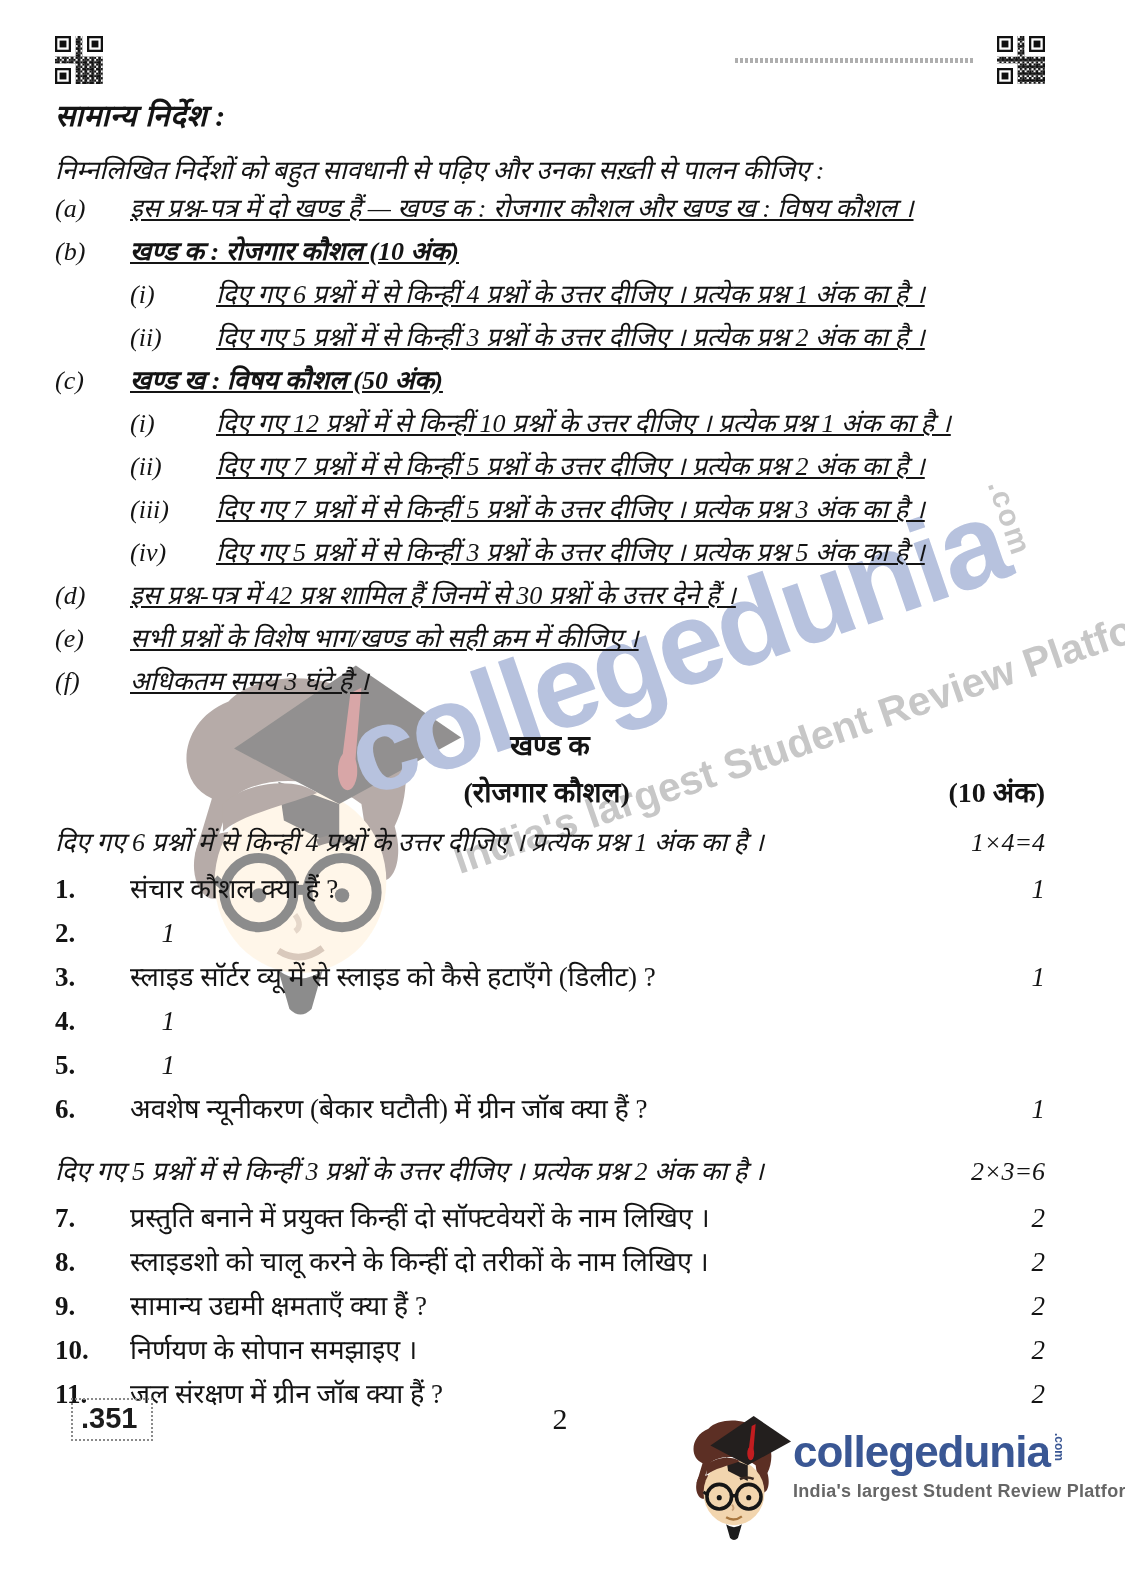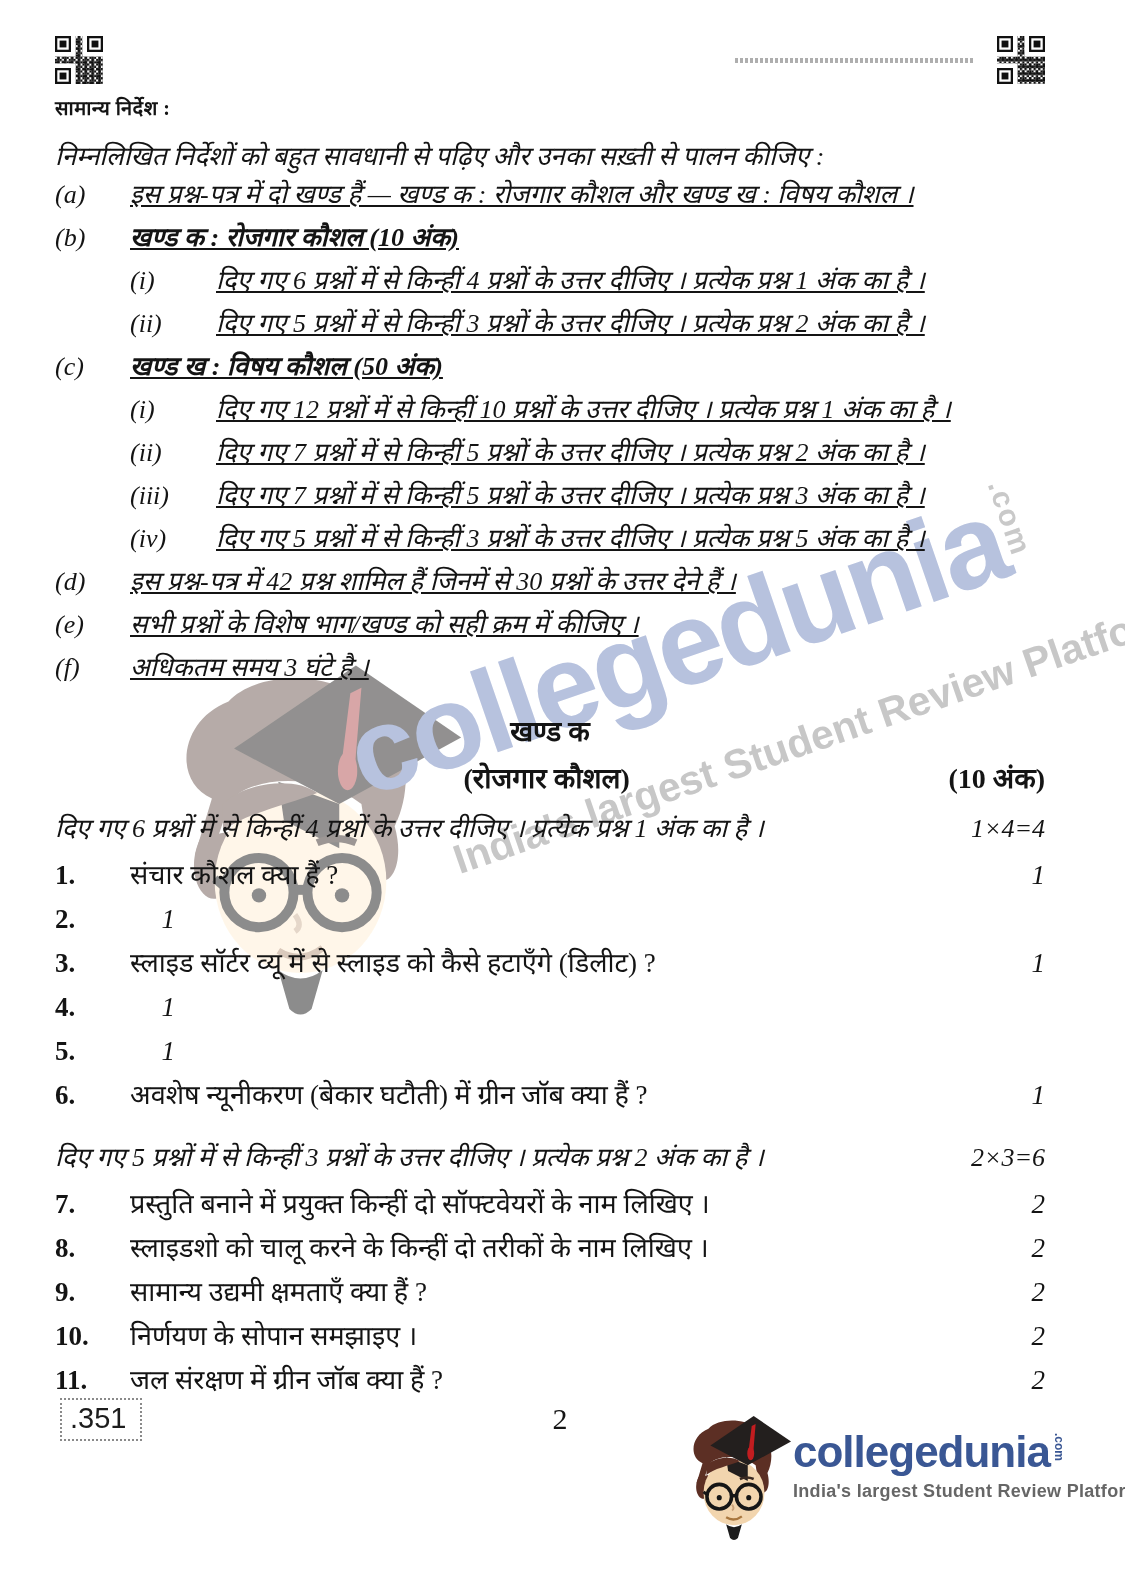--- a/index.html
+++ b/index.html
@@ -40,21 +40,21 @@
   .qr { width:48px; height:48px; display:block; }
   .qr-left { position:absolute; left:0; top:0; }
   .qr-right { position:absolute; right:0; top:0; }
   .micro-line {
     position:absolute; right:70px; top:22px; width:240px; height:5px;
     background:repeating-linear-gradient(90deg,#9a9a9a 0 3px,transparent 3px 5px);
     opacity:.8;
   }
 
   
-  .gi-title { font-size:20px; font-weight:bold; margin-top:8px; letter-spacing:.5px; }
+  .gi-title { font-size:30px; font-weight:bold; font-style:italic; margin-top:8px; letter-spacing:.5px; }
   .gi-intro { font-size:26px; font-style:italic; margin-top:19px; margin-bottom:4px; line-height:34px; }
   .row { display:flex; font-size:26px; font-style:italic; line-height:34px; margin-bottom:9px; }
   .row .lbl { width:75px; flex:0 0 75px; }
   .row .txt { flex:1;text-decoration:underline; }
   .row.bold .txt { font-weight:bold; }
   .row.sub { margin-left:75px; }
   .row.sub .lbl { width:86px; flex:0 0 86px; }
 
   
   .sec-title { text-align:center; font-size:28px; font-weight:bold; margin-top:26px; }
@@ -68,24 +68,24 @@
   .grp-row .formula { flex:0 0 95px; text-align:right; }
   .qrow { display:flex; font-size:27px; line-height:36px; margin-bottom:8px; }
   .qrow .qnum { width:75px; flex:0 0 75px; font-weight:bold; }
   .qrow .qtxt { flex:1; }
   .qrow .qmarks { flex:0 0 45px; text-align:right; font-style:italic; }
   .grp2 { margin-top:28px; }
 
   
   .footer { position:absolute; left:55px; right:60px; bottom:0; top:1392px; z-index:2; }
   .code-box {
-    position:absolute; left:5px; top:6px;
+    position:absolute; left:16px; top:6px;
     border:2px dotted #8a8a8a; padding:2px 14px 4px 8px;
     font-family:"Liberation Sans","DejaVu Sans",sans-serif;
-    font-size:29px; color:#1c1c1c;
+    font-size:29px; color:#1c1c1c;font-weight:bold;
   }
   .page-num { position:absolute; left:0; right:0; top:10px; text-align:center; font-size:30px; }
   .logo { position:absolute; right:0; top:20px; width:390px; height:140px; }
   .logo-mascot { position:absolute; left:0; top:0; width:118px; height:132px; }
   .logo-textblock { position:absolute; left:118px; top:18px; }
   .logo-brandline { white-space:nowrap; }
   .logo-brand {
     font-family:"Liberation Sans","DejaVu Sans",sans-serif;
     font-weight:bold; font-size:44px; letter-spacing:-1px; color:#3a5794; line-height:1;
   }

